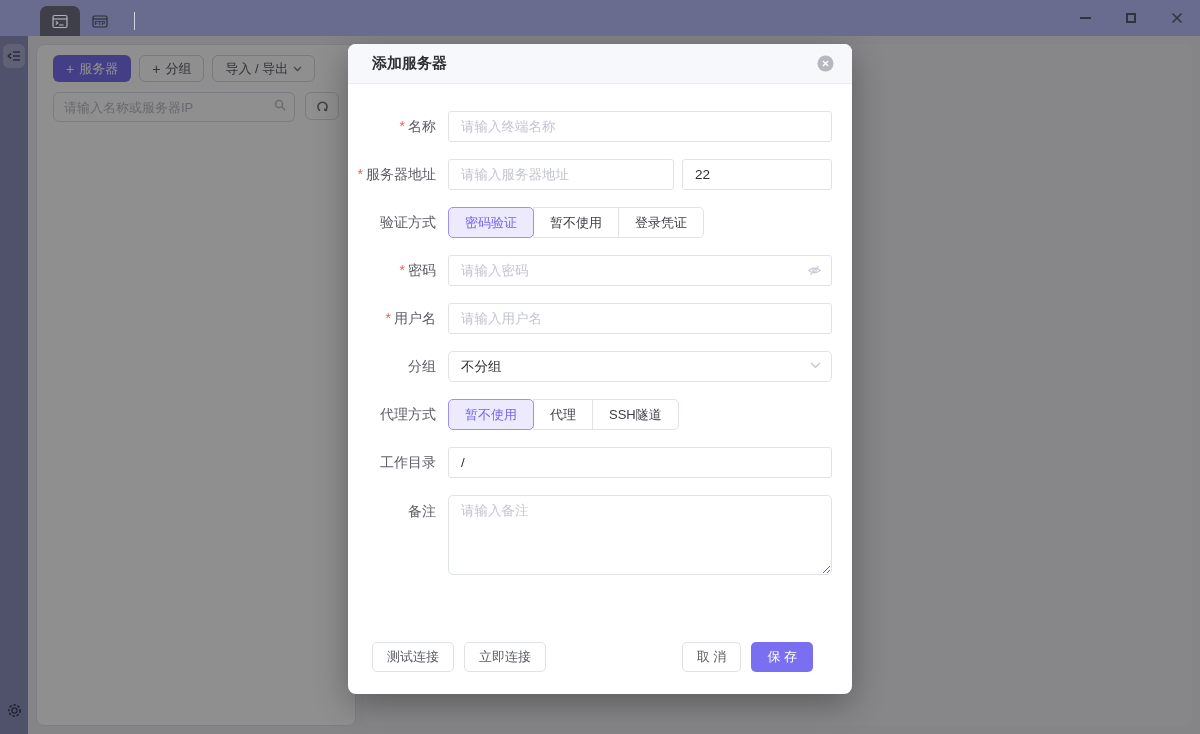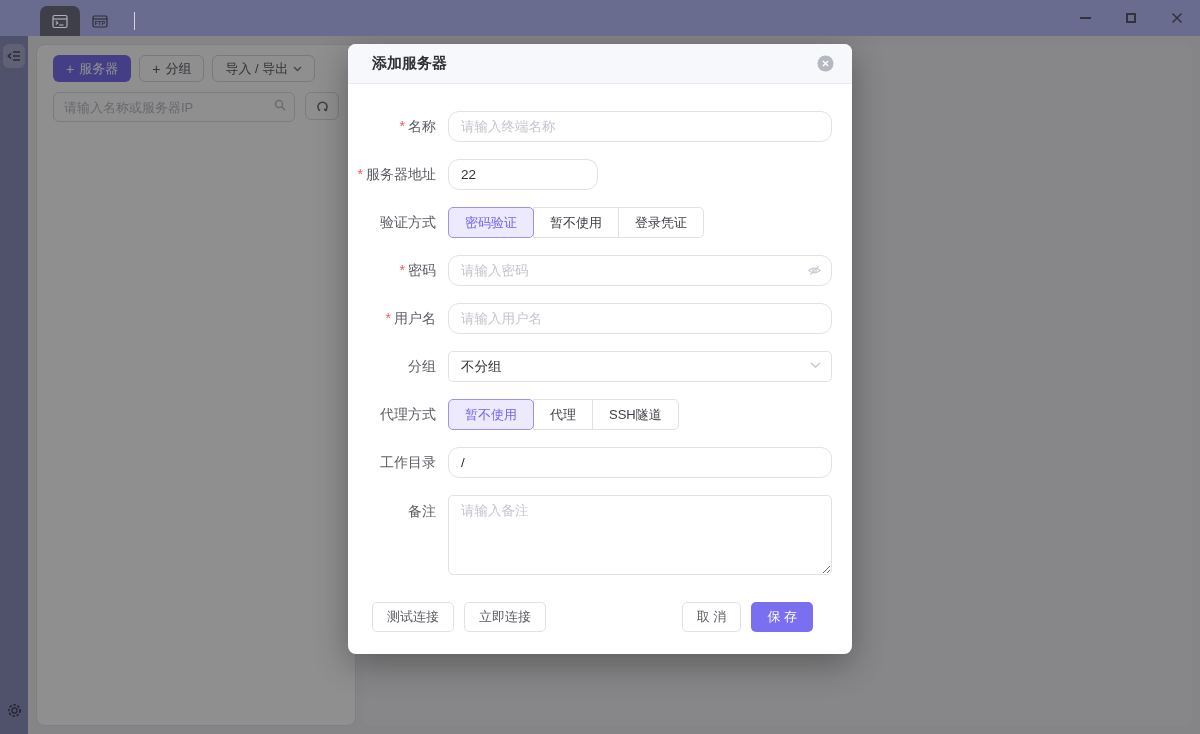--- a/index.html
+++ b/index.html
@@ -88,21 +88,21 @@
   .modal-body { padding:27px 20px 0 0; }
   .form-row { display:flex; margin-bottom:17px;justify-content:flex-end; }
   .row-label {
     width:100px; flex:none; padding-right:12px; text-align:right;
     font-size:14px; color:#5b5d63; line-height:31px; white-space:nowrap;
   }
   .req { color:#f05a5a; margin-right:3px; }
   .row-control { flex:1; position:relative; display:flex; }
 
   .tf {
-    width:100%; height:31px; border:1px solid #e0e2e9; border-radius:11px;
+    width:100%; height:31px; border:1px solid #e0e2e9; border-radius:3px;
     padding:0 12px; font-size:13.5px; color:#303133; background:#fff; outline:none;
     font-family:inherit;
   }
   .tf::placeholder, .ta::placeholder { color:#c3c6cf; }
   .addr { flex:1; margin-right:8px; }
   .port { width:150px; flex:none; }
 
   .seg-group { display:inline-flex; }
   .seg {
     height:31px; padding:0 16px; font-size:13px; color:#3d3f46; background:#fff;
@@ -122,21 +122,21 @@
   }
   .select-arrow { position:absolute; right:11px; top:11px; }
   .eye-ico { position:absolute; right:10px; top:8px; cursor:pointer; }
 
   .ta {
     width:100%; height:80px; border:1px solid #e0e2e9; border-radius:5px;
     padding:6px 12px; font-size:13.5px; color:#303133; outline:none; resize:both;
     font-family:inherit;
   }
 
-  .modal-footer { display:flex; align-items:center; margin-top:27px; padding:0 19px 22px 24px; }
+  .modal-footer { display:flex; align-items:center; margin-top:67px; padding:0 19px 22px 24px; }
   .btn-ghost {
     height:30px; padding:0 14px; border:1px solid #dfe1e8; border-radius:5px; background:#fff;
     color:#5b5d63; font-size:13px; cursor:pointer; font-family:inherit;
   }
   .mr10 { margin-right:10px; }
   .spacer { flex:1; }
   .btn-save {
     height:30px; padding:0 16px; border:none; border-radius:5px; background:#7a6ff0;
     color:#fff; font-size:13px; cursor:pointer; font-family:inherit;
   }
@@ -274,20 +274,21 @@
       <div class="row-control">
         <input class="tf" placeholder="请输入终端名称" style="">
       </div>
     </div>
 
     <div class="form-row">
       <div class="row-label">
         <span class="req">*</span><span>服务器地址</span>
       </div>
       <div class="row-control">
+        <input class="tf addr" placeholder="请输入服务器地址" style="">
         <input class="tf port" value="22" style="">
       </div>
     </div>
 
     <div class="form-row">
       <div class="row-label">
         <span>验证方式</span>
       </div>
       <div class="row-control">
         <div class="seg-group">

